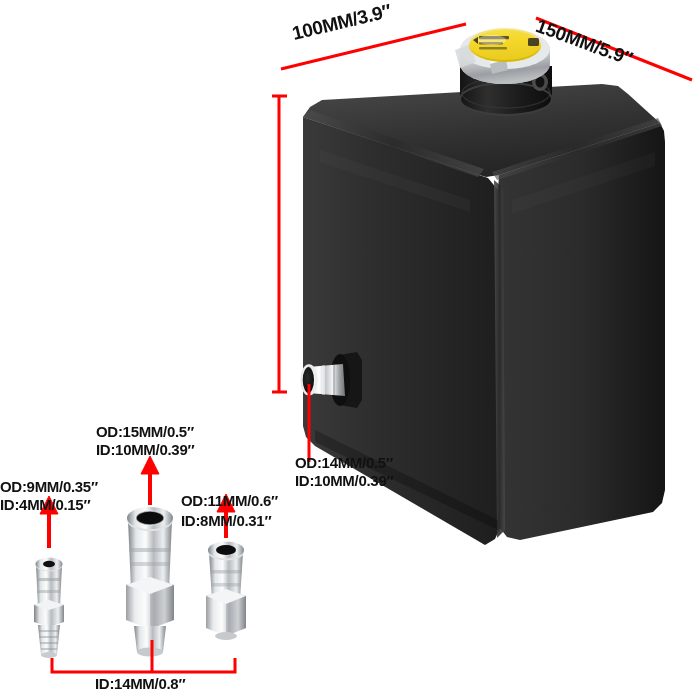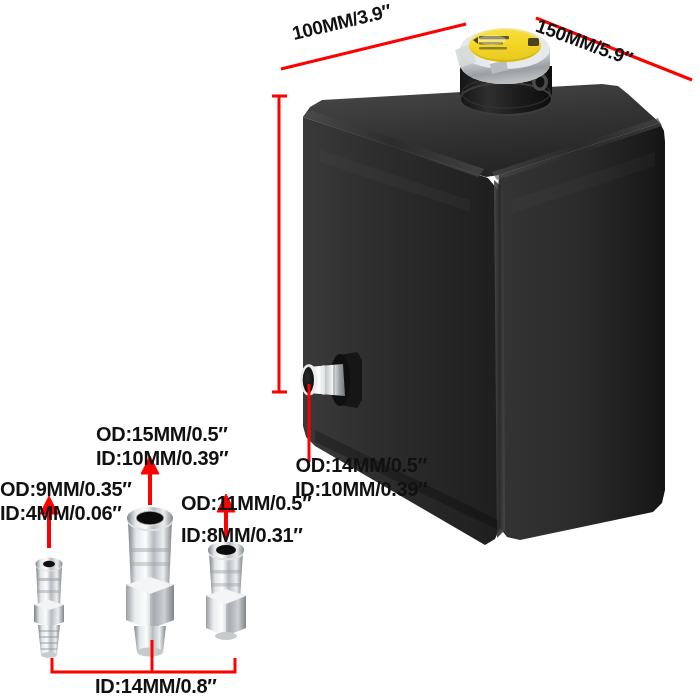--- a/index.html
+++ b/index.html
@@ -19,21 +19,21 @@
   }
   .dim-label {
     position: absolute;
     color: #111111;
     font-weight: bold;
     white-space: pre;
     line-height: 1.08;
     letter-spacing: -0.3px;
   }
   .dim-label.sm {
-    font-size: 20px;
+    font-size: 15px;
   }
   .dim-label.md {
     font-size: 19px;
   }
   .svg-layer {
     position: absolute;
     left: 0;
     top: 0;
     width: 700px;
     height: 700px;
@@ -275,34 +275,34 @@
       <line x1="152" y1="672" x2="152" y2="640"></line>
     </g>
   </svg>
 
   <div class="dim-label md no-sel" style="left:295px; top:24px; transform: rotate(-13.5deg); transform-origin: left bottom;">100MM/3.9″</div>
 
   <div class="dim-label md no-sel" style="left:540px; top:16px; transform: rotate(20deg); transform-origin: left top;">150MM/5.9″</div>
 
 
   <div style="position:absolute; left:295px; top:455px;">
-    <div class="dim-label sm no-sel" style="position:relative; left:0; top:0;text-align:center;">OD:14MM/0.5″</div>
+    <div class="dim-label sm no-sel" style="position:relative; left:0; top:0;">OD:14MM/0.5″</div>
     <div class="dim-label sm no-sel" style="position:relative; left:0; top:2px;">ID:10MM/0.39″</div>
   </div>
 
   <div style="position:absolute; left:0; top:479px;">
     <div class="dim-label sm no-sel" style="position:relative;">OD:9MM/0.35″</div>
-    <div class="dim-label sm no-sel" style="position:relative; top:2px;">ID:4MM/0.06″</div>
+    <div class="dim-label sm no-sel" style="position:relative; top:2px;">ID:4MM/0.15″</div>
   </div>
 
   <div style="position:absolute; left:96px; top:424px;">
     <div class="dim-label sm no-sel" style="position:relative;">OD:15MM/0.5″</div>
     <div class="dim-label sm no-sel" style="position:relative; top:2px;">ID:10MM/0.39″</div>
   </div>
 
   <div style="position:absolute; left:181px; top:493px;">
-    <div class="dim-label sm no-sel" style="position:relative;">OD:11MM/0.5″</div>
-    <div class="dim-label sm no-sel" style="position:relative; top:10px;">ID:8MM/0.31″</div>
+    <div class="dim-label sm no-sel" style="position:relative;">OD:11MM/0.6″</div>
+    <div class="dim-label sm no-sel" style="position:relative; top:4px;">ID:8MM/0.31″</div>
   </div>
 
   <div class="dim-label sm no-sel" style="left:95px; top:676px;">ID:14MM/0.8″</div>
 
 </div>
 
 </body></html>

